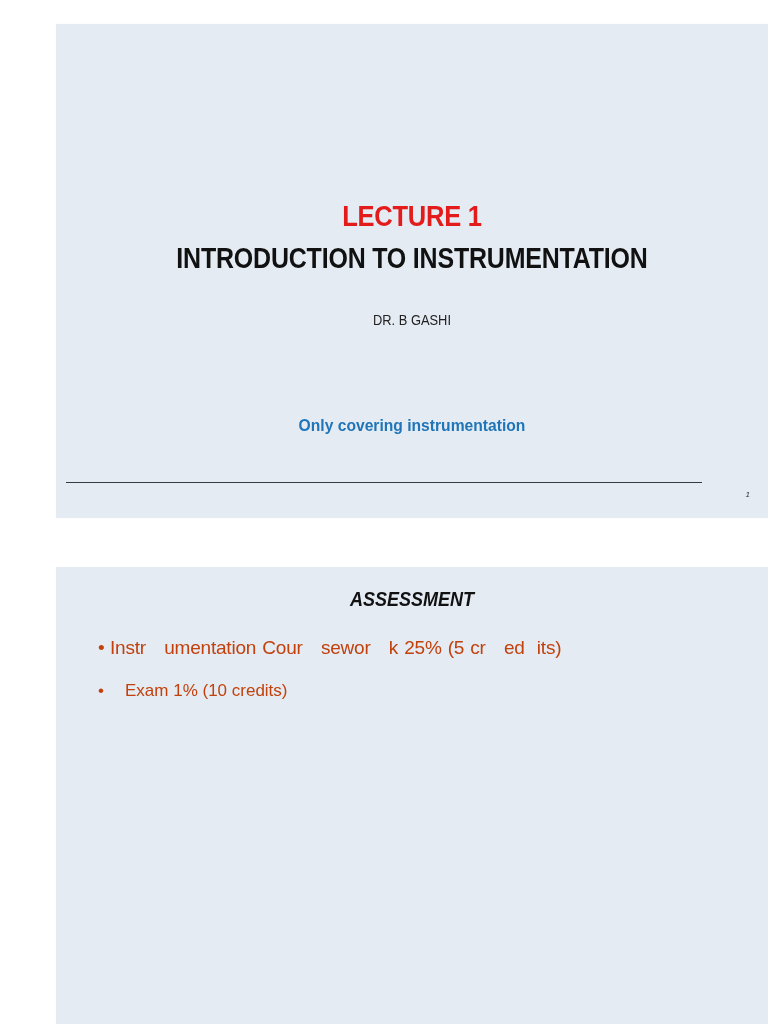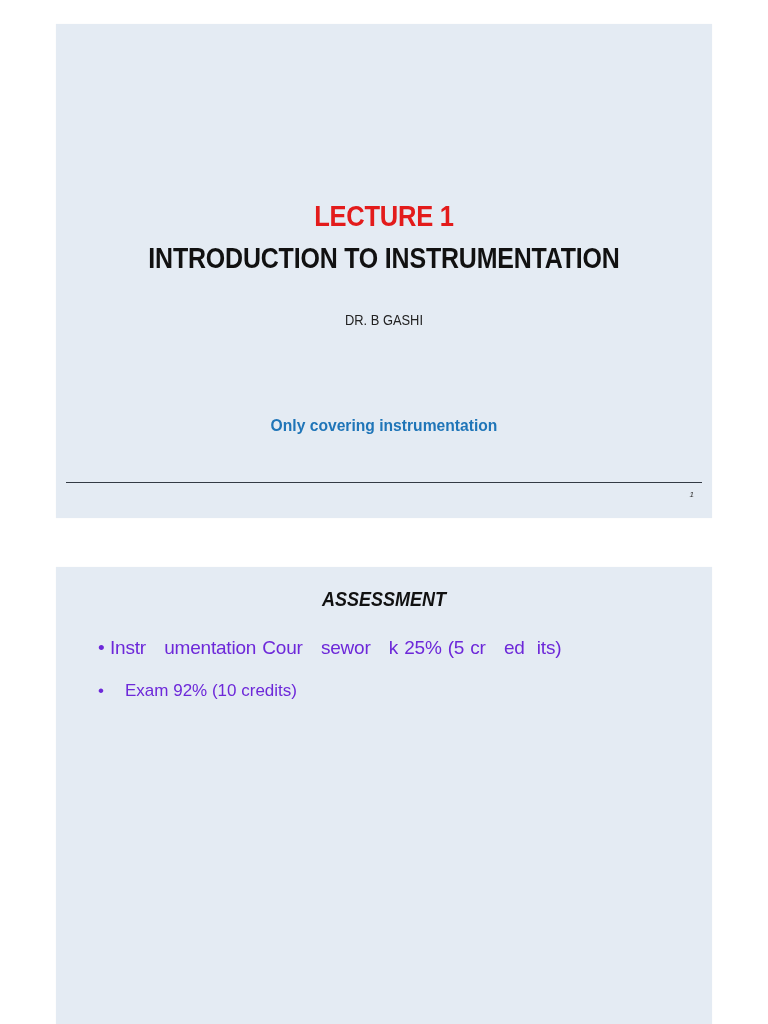--- a/index.html
+++ b/index.html
@@ -10,21 +10,21 @@
     body {
       width: 768px;
       height: 1024px;
       position: relative;
       overflow: hidden;
       font-family: "Liberation Sans", "DejaVu Sans", sans-serif;
     }
     .slide {
       position: absolute;
       left: 56px;
-      width: 656px;
+      width: 712px;
       background: #e4ebf3;
       box-shadow: 0 0 1px rgba(0,0,0,0.06);
     }
     #slide-1 {
       top: 24px;
       height: 494px;
     }
     #slide-2 {
       top: 567px;
       height: 470px;
@@ -106,21 +106,21 @@
     .bullet-list {
       position: absolute;
       top: 68px;
       left: 42px;
       margin: 0;
       padding: 0;
       list-style: none;
     }
     .bullet-item {
       position: relative;
-      color: #6d28d9;
+      color: #c2410c;
       white-space: nowrap;
     }
     .bullet-item .dot {
       display: inline-block;
       width: 12px;
     }
     .bullet-item.first {
       font-size: 19px;
       height: 44px;
       line-height: 26px;
@@ -154,16 +154,16 @@
   <div class="page-number">1</div>
 </div>
 
 <div id="slide-2" class="slide">
   <div class="assessment-title">ASSESSMENT</div>
   <ul class="bullet-list">
     <li class="bullet-item first">
       <span class="dot">•</span><span class="text" style="white-space: pre;">Instr   umentation Cour   sewor   k 25% (5 cr   ed  its)</span>
     </li>
     <li class="bullet-item normal exam">
-      <span class="dot">•</span><span class="text">Exam 92% (10 credits)</span>
+      <span class="dot">•</span><span class="text">Exam 1% (10 credits)</span>
     </li>
   </ul>
 </div>
 
 </body></html>

